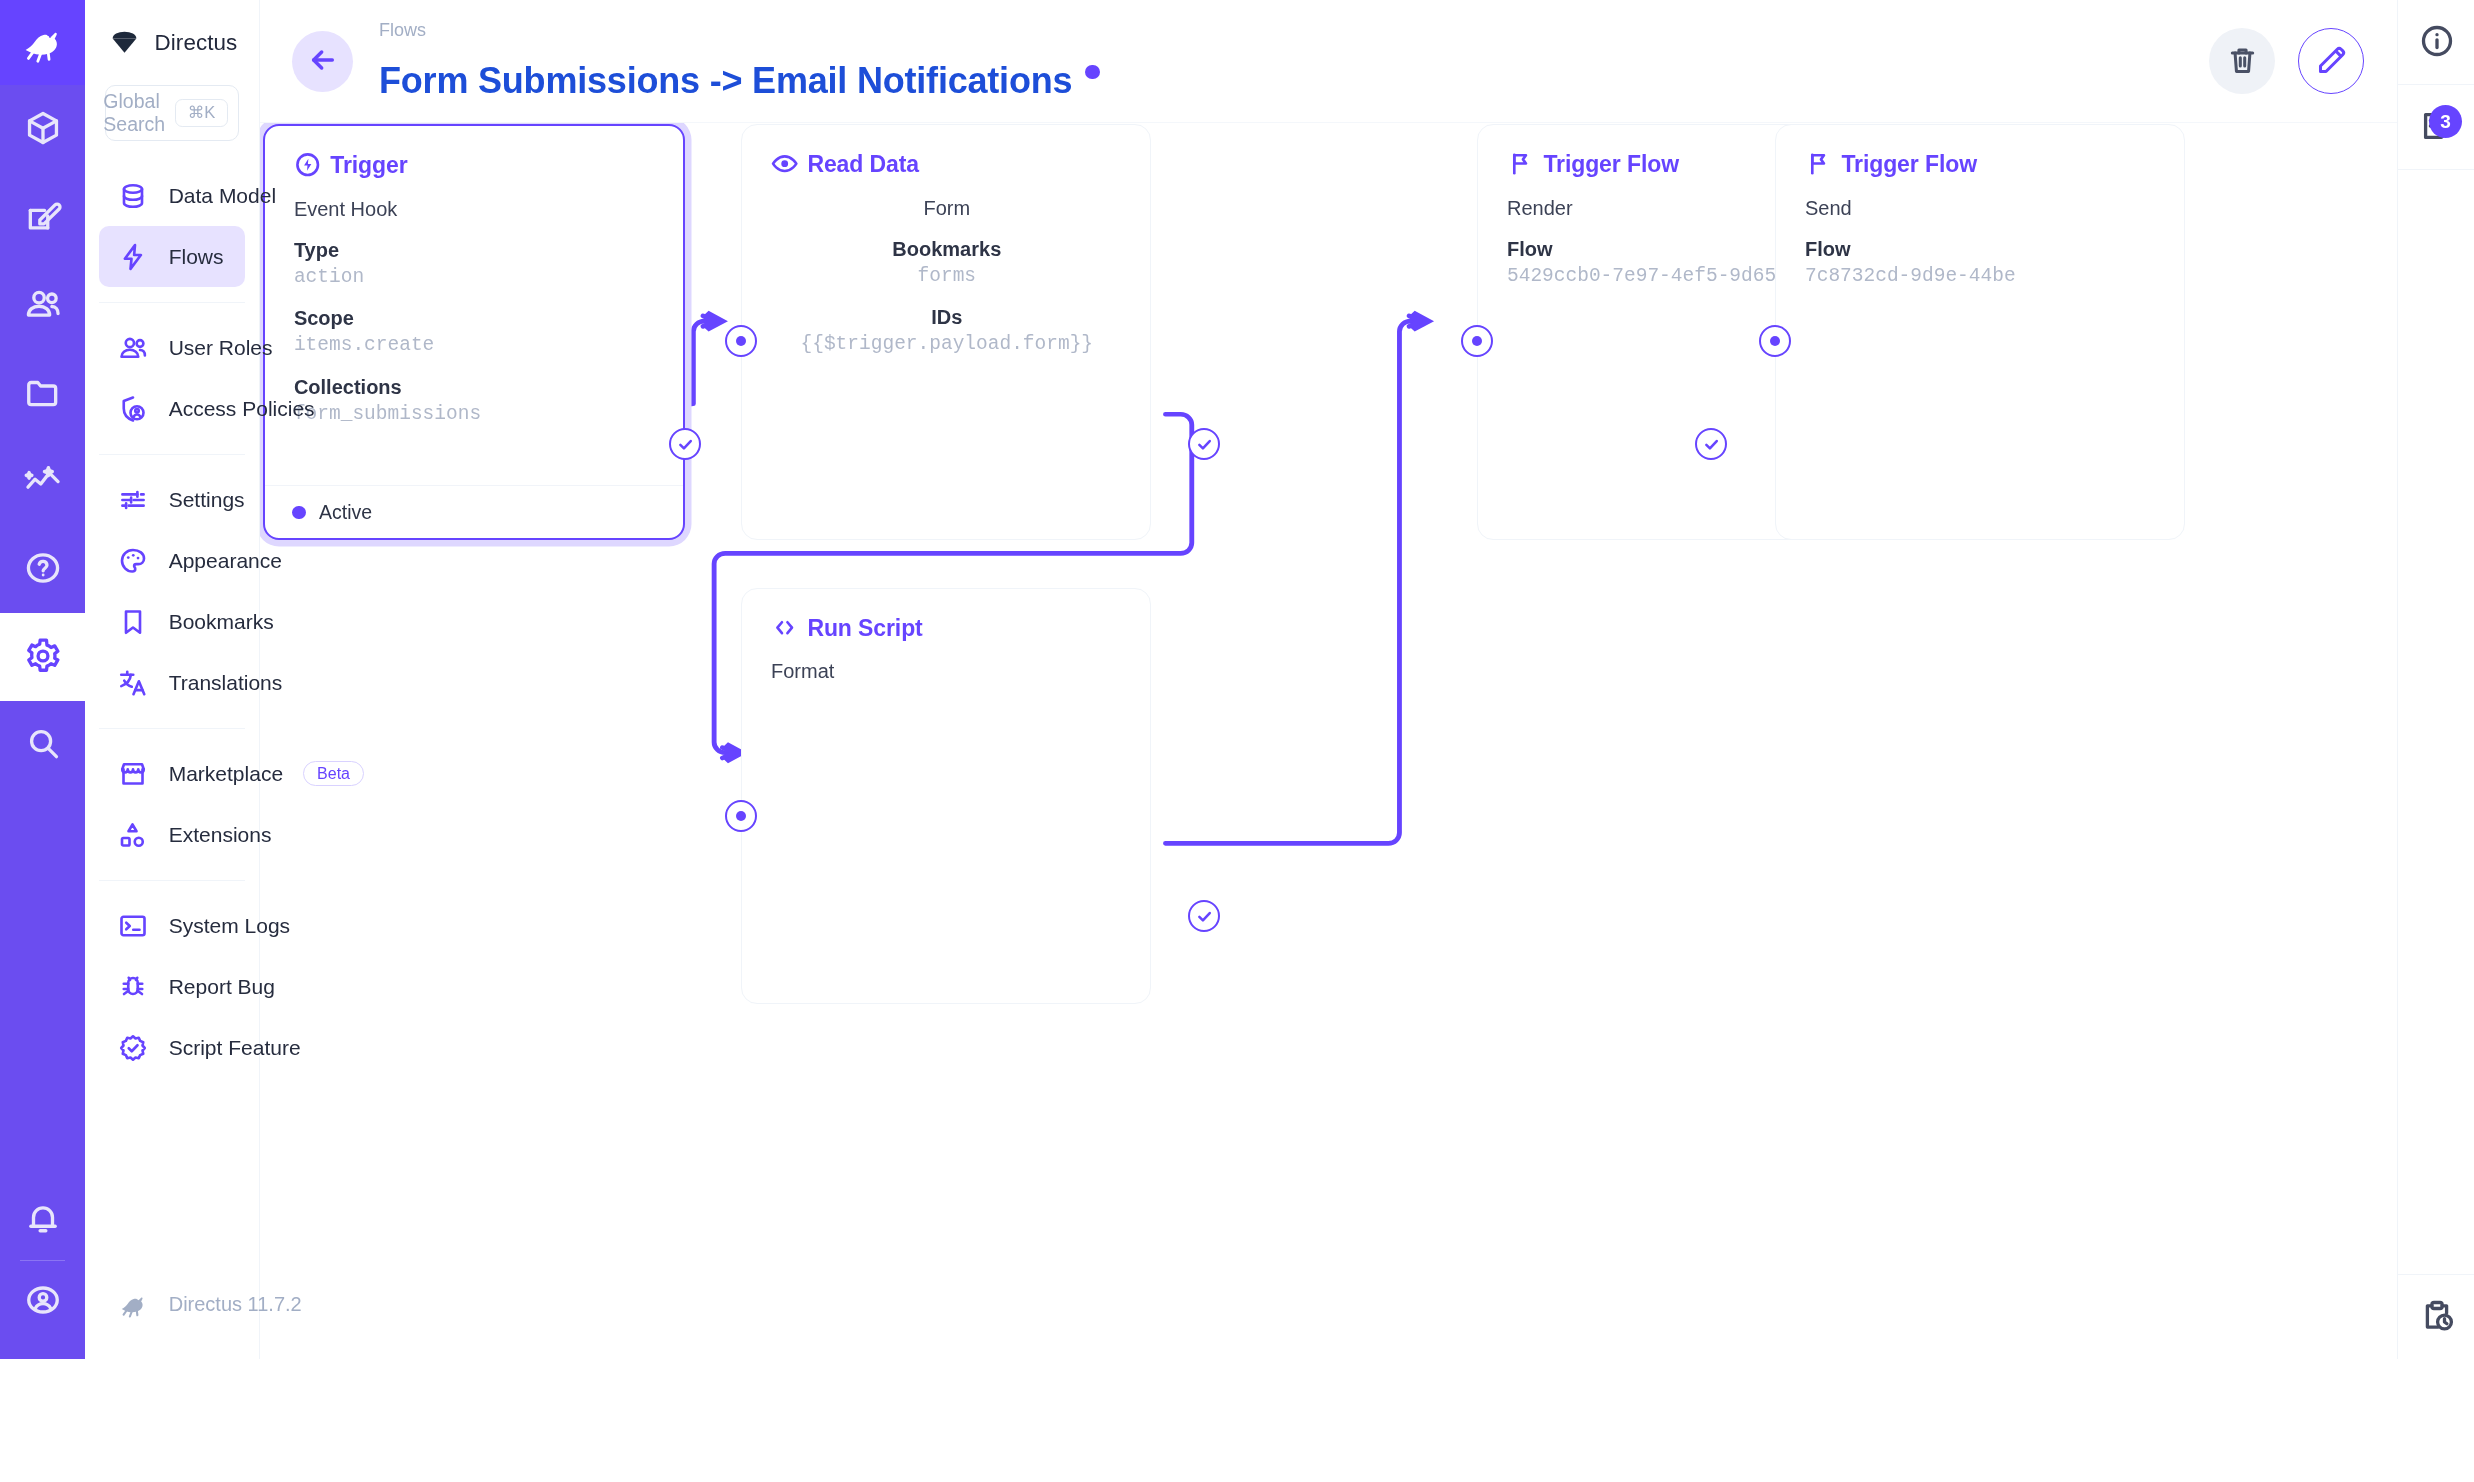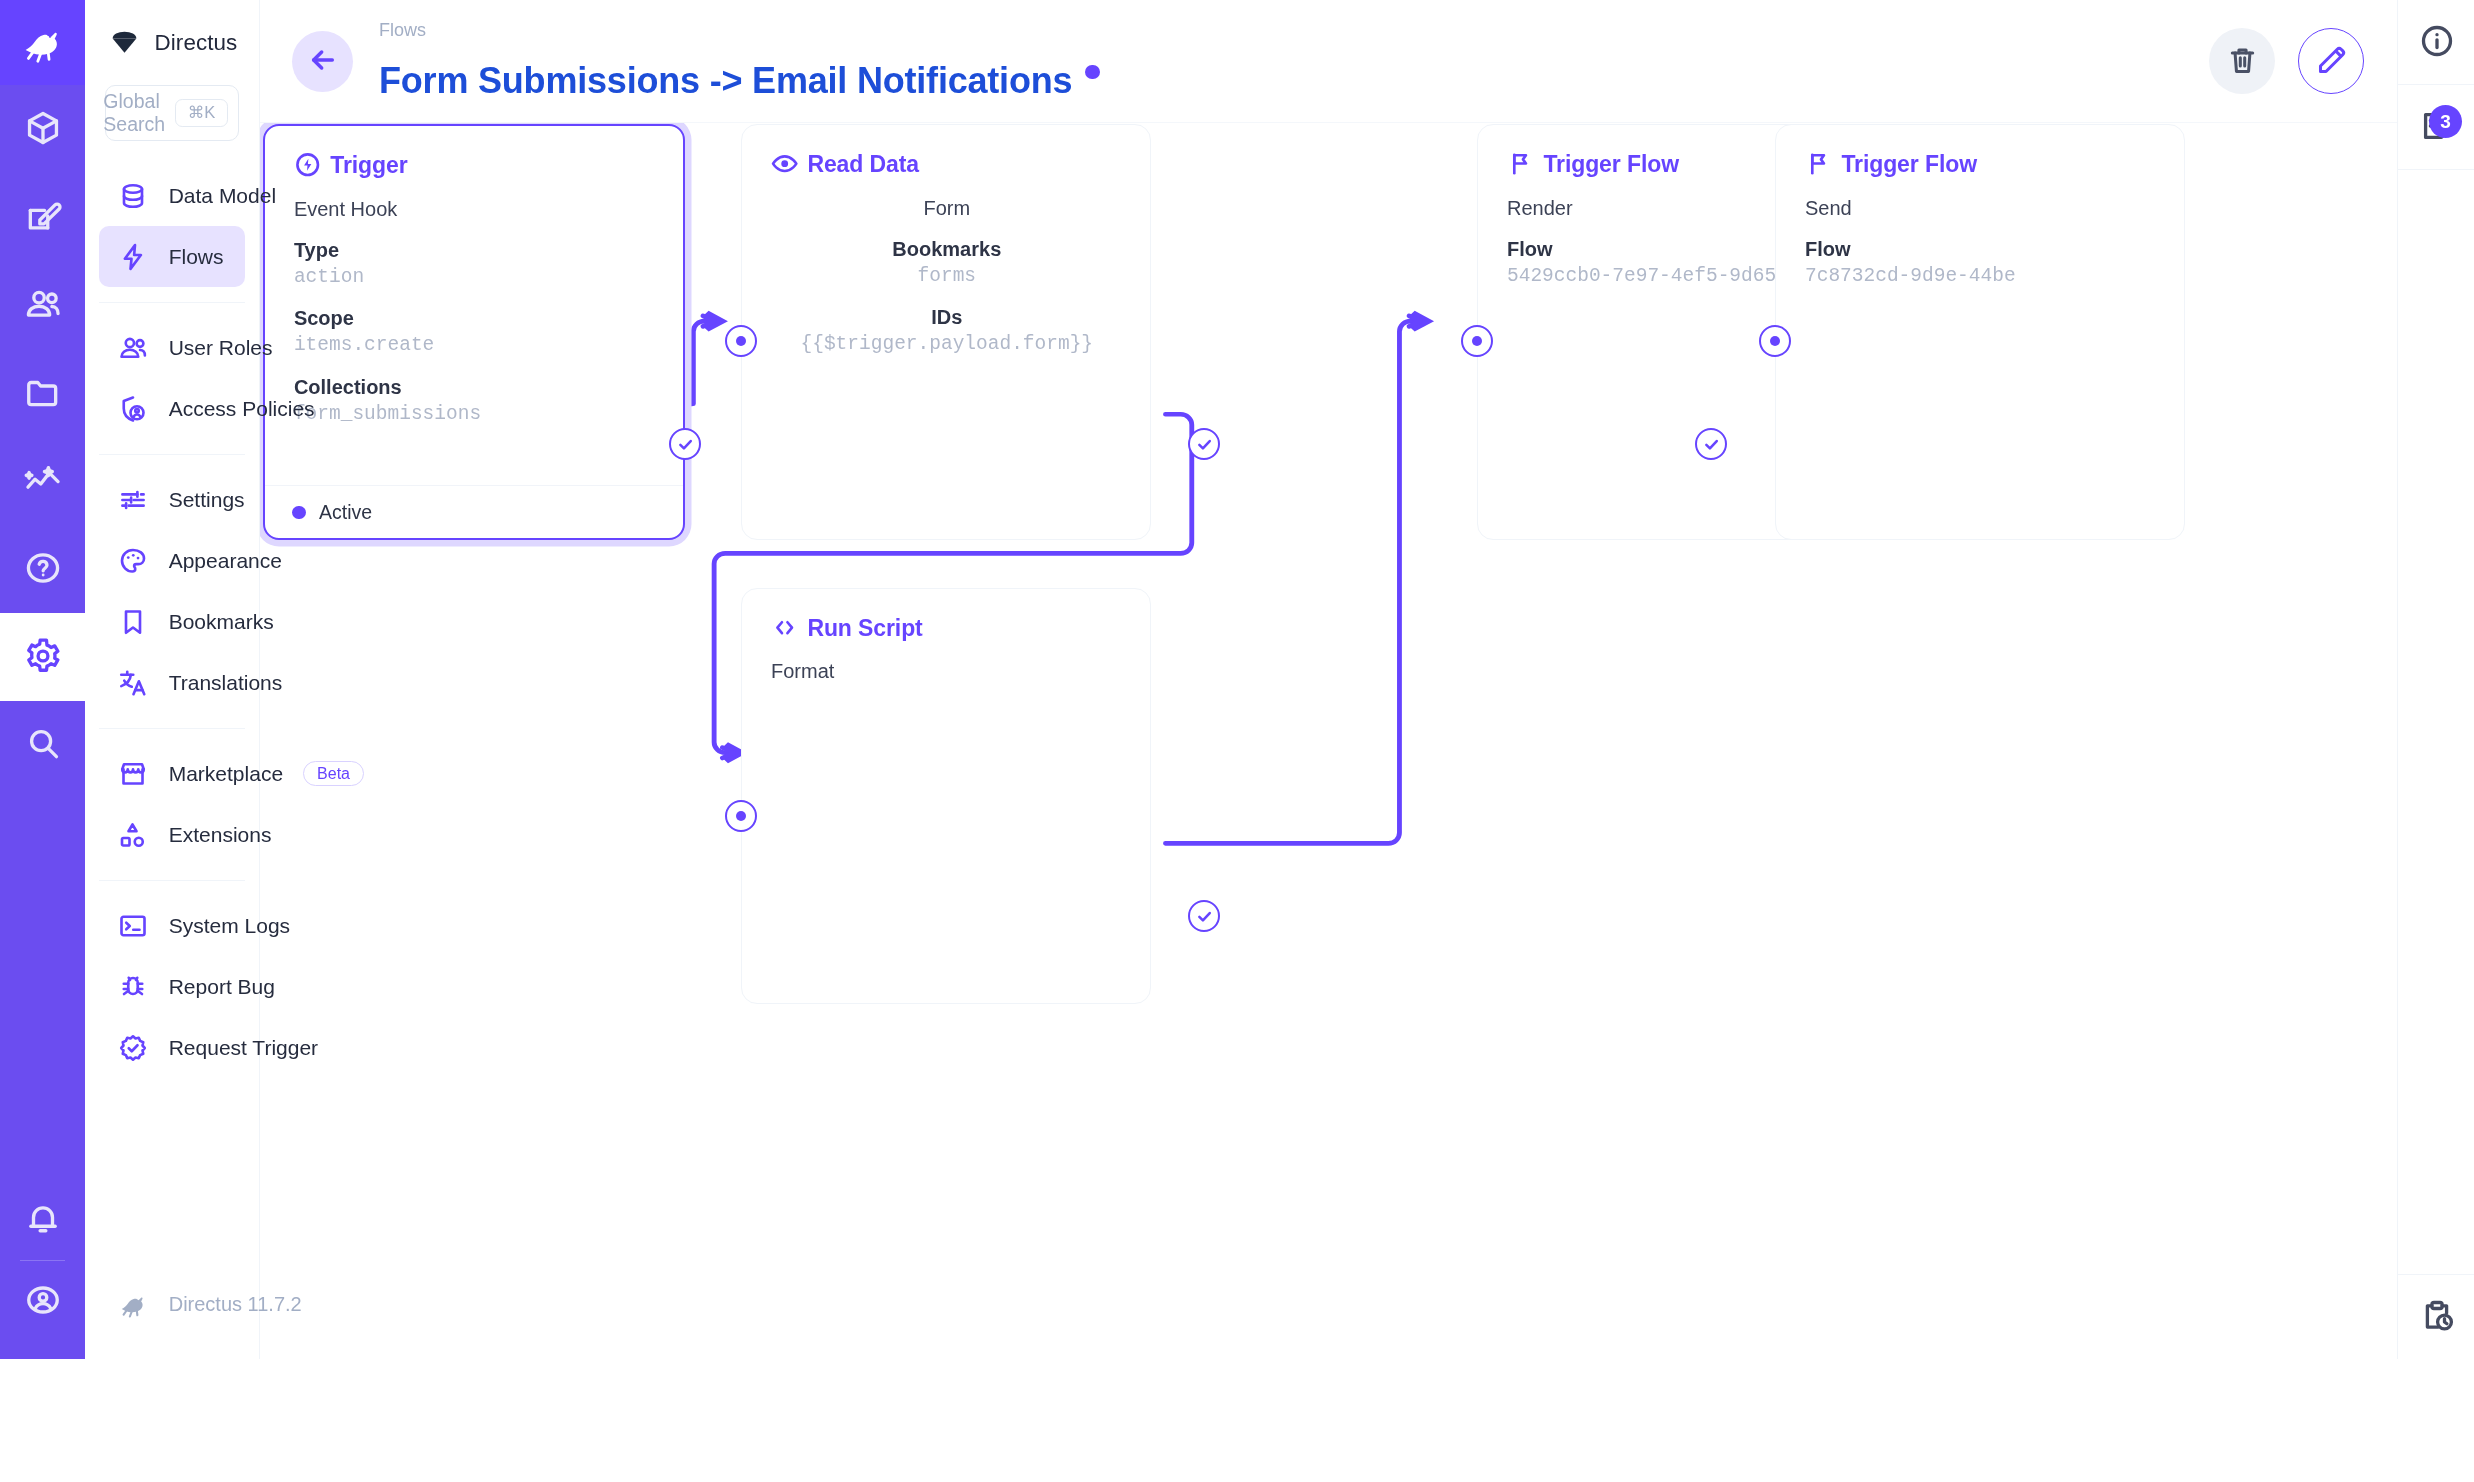--- a/index.html
+++ b/index.html
@@ -422,21 +422,21 @@
         </span>
         <span class="lbl">Report Bug</span>
       </div>
       <div class="sb-item">
         <span class="ico">
           <svg viewBox="0 0 24 24">
               <path d="M12 2.6l2 1.8 2.6-.6 1.1 2.5 2.5 1.1-.6 2.6 1.8 2-1.8 2 .6 2.6-2.5 1.1-1.1 2.5-2.6-.6-2 1.8-2-1.8-2.6.6-1.1-2.5-2.5-1.1.6-2.6-1.8-2 1.8-2-.6-2.6 2.5-1.1 1.1-2.5 2.6.6z"></path>
               <path d="M8.6 12.2 11 14.6l4.6-4.8"></path>
             </svg>
         </span>
-        <span class="lbl">Request Trigger</span>
+        <span class="lbl">Script Feature</span>
       </div>
     </div>
 
     <div class="sb-foot">
       <div class="sb-item">
         <span class="ico">
           <svg viewBox="0 0 48 48" width="30" height="30">
             <path d="M6 32c4-2 7-5 10-9 2-3 5-6 9-7 3-1 6 0 8 2l4-4c1-1 3 0 2 2l-2 4c2 2 3 5 2 8-1 4-5 7-9 8-6 2-13 1-18-1l-6-3z" fill="#a2aec5" stroke="none"></path>
             <path d="M14 34l-5 7M22 36l-3 8M30 34l1 8" stroke="#a2aec5" stroke-width="3.4" stroke-linecap="round" fill="none"></path>
           </svg>

